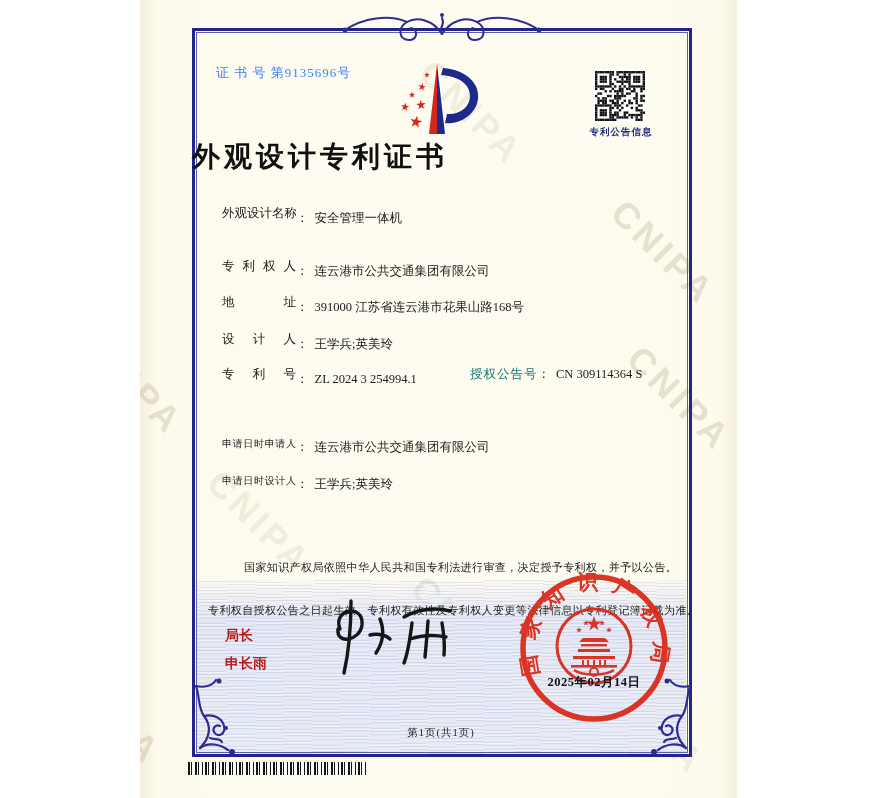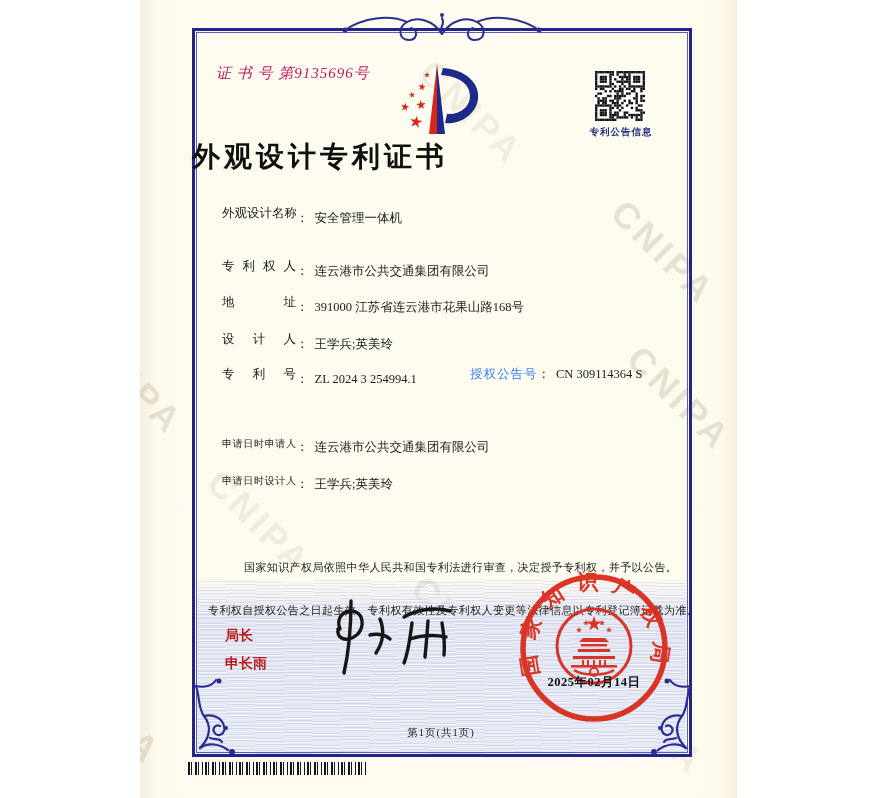--- a/index.html
+++ b/index.html
@@ -39,21 +39,21 @@
   .band{
     position:absolute;left:197px;top:580px;width:489px;height:174px;
     background:
       repeating-linear-gradient(179deg, rgba(255,255,255,0.5) 0 1px, transparent 1px 4px),
       repeating-linear-gradient(181deg, rgba(140,150,200,0.20) 0 1px, transparent 1px 3px),
       linear-gradient(180deg, rgba(227,231,244,0.05) 0%, #e2e6f2 22%, #e6eaf5 100%);
   }
 
   
   .cert-no{
-    position:absolute;left:216px;top:64px;font-size:15px;color:#be185d;letter-spacing:1px;white-space:nowrap;font-style:italic;
+    position:absolute;left:216px;top:64px;font-size:13px;color:#3b82f6;letter-spacing:1px;white-space:nowrap;
   }
   .logo{position:absolute;left:393px;top:62px;}
   .qr-wrap{position:absolute;left:594px;top:70px;width:52px;height:52px;background:#fff;padding:1px;}
   .qr-caption{
     position:absolute;left:580px;top:126px;width:82px;text-align:center;
     font-size:9.5px;font-weight:bold;color:#23307e;letter-spacing:1px;white-space:nowrap;
   }
   .title{
     position:absolute;left:192px;top:138px;width:498px;text-align:left;
     font-size:28px;font-weight:bold;color:#101010;letter-spacing:4px;white-space:nowrap;
@@ -63,21 +63,21 @@
   .row{position:absolute;left:222px;white-space:nowrap;font-size:12.5px;color:#1b1b1b;}
   .row .lbl{
     display:inline-block;width:74px;font-size:12.5px;color:#222;
     text-align:justify;text-align-last:justify;-moz-text-align-last:justify;
     vertical-align:baseline;overflow:hidden;
   }
   .row .lbl.sm{font-size:10px;letter-spacing:0;}
   .row .colon{margin:0 2px 0 0;}
   .row .val{font-size:12.5px;margin-left:4px;}
   .row .rcol{position:absolute;left:248px;top:0;white-space:nowrap;}
-  .row .rlbl{font-size:12.5px;color:#3b82f6;letter-spacing:1px;}
+  .row .rlbl{font-size:12.5px;color:#0f766e;letter-spacing:1px;}
 
   
   .notice{
     position:absolute;left:208px;top:556px;width:472px;
     font-size:11px;line-height:23px;letter-spacing:0.4px;color:#222;
   }
   .notice .l1{text-indent:36px;white-space:nowrap;}
   .notice .l2{white-space:nowrap;margin-top:20px;}
 
   

